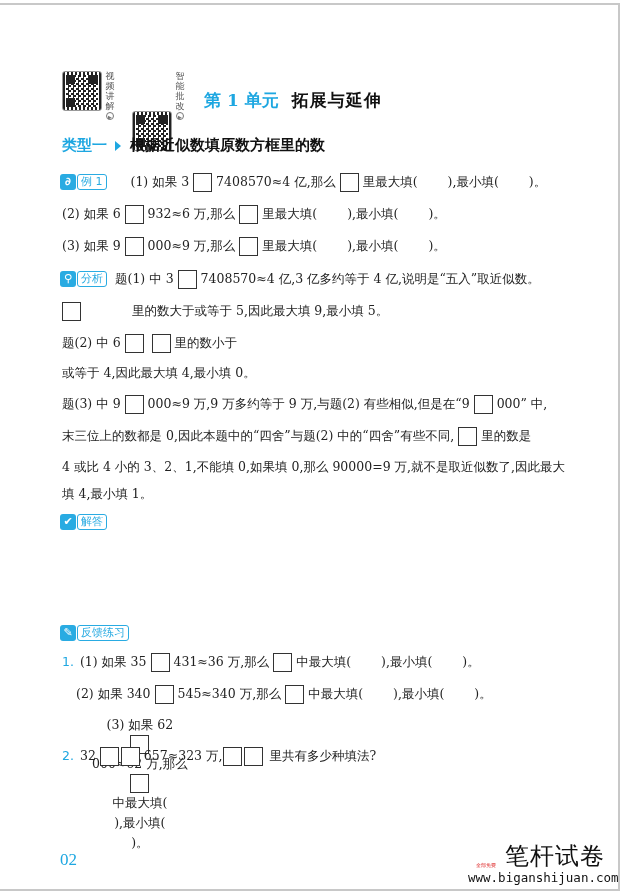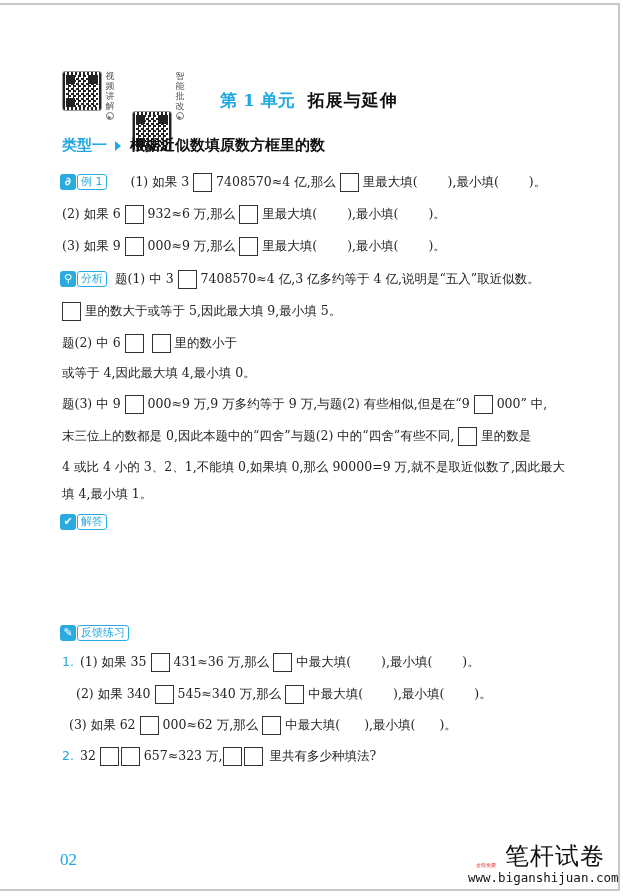--- a/index.html
+++ b/index.html
@@ -60,21 +60,21 @@
 
   <div class="abs qr" style="left:132px; top:66px;"></div>
   <div class="abs" style="left:174px; top:66px;">
     <div class="qr-label">智</div>
     <div class="qr-label">能</div>
     <div class="qr-label">批</div>
     <div class="qr-label">改</div>
   </div>
   <div class="abs qr-play" style="left:176px; top:107px;">▶</div>
 
-  <div class="abs" style="left:220px; top:84px;">
+  <div class="abs" style="left:204px; top:84px;">
     <span class="title-unit">第 1 单元</span>
     <span class="title-main" style="margin-left:8px;">拓展与延伸</span>
   </div>
 
   <div class="abs" style="left:62px; top:131px; display:flex; align-items:center;">
     <span class="type-label">类型一</span>
     <span class="type-arrow" style="margin:0 9px 0 8px;"></span>
     <span class="type-title">根据近似数填原数方框里的数</span>
   </div>
 
@@ -120,21 +120,21 @@
 
   <div class="abs line" style="left:60px; top:264px;">
     <span class="badge">
       <span class="badge-icon">⚲</span>
       <span class="badge-text">分析</span>
     </span>
     <span style="margin-left:8px;">题(1) 中 3</span>
     <span class="box"></span>
     <span>7408570≈4 亿,3 亿多约等于 4 亿,说明是“五入”取近似数。</span>
   </div>
-  <div class="abs line" style="left:62px; top:296px;">
+  <div class="abs line" style="left:62px; top:296px;gap:47px;">
     <span class="box" style="margin-left:0;"></span>
     <span>里的数大于或等于 5,因此最大填 9,最小填 5。</span>
   </div>
 
   <div class="abs line" style="left:62px; top:328px;">
     <span>题(2) 中 6</span>
     <span class="box"></span>
     <span class="box"></span>
     <span>里的数小于</span>
   </div>
@@ -194,21 +194,21 @@
     <span class="box"></span>
     <span>545≈340 万,那么</span>
     <span class="box"></span>
     <span>中最大填(</span>
     <span style="display:inline-block;width:30px;"></span>
     <span>),最小填(</span>
     <span style="display:inline-block;width:30px;"></span>
     <span>)。</span>
   </div>
 
-  <div class="abs line" style="left:69px; top:710px;">
+  <div class="abs line" style="left:92px; top:710px;flex-direction:column;">
     <span>(3) 如果 62</span>
     <span class="box"></span>
     <span>000≈62 万,那么</span>
     <span class="box"></span>
     <span>中最大填(</span>
     <span style="display:inline-block;width:24px;"></span>
     <span>),最小填(</span>
     <span style="display:inline-block;width:24px;"></span>
     <span>)。</span>
   </div>

